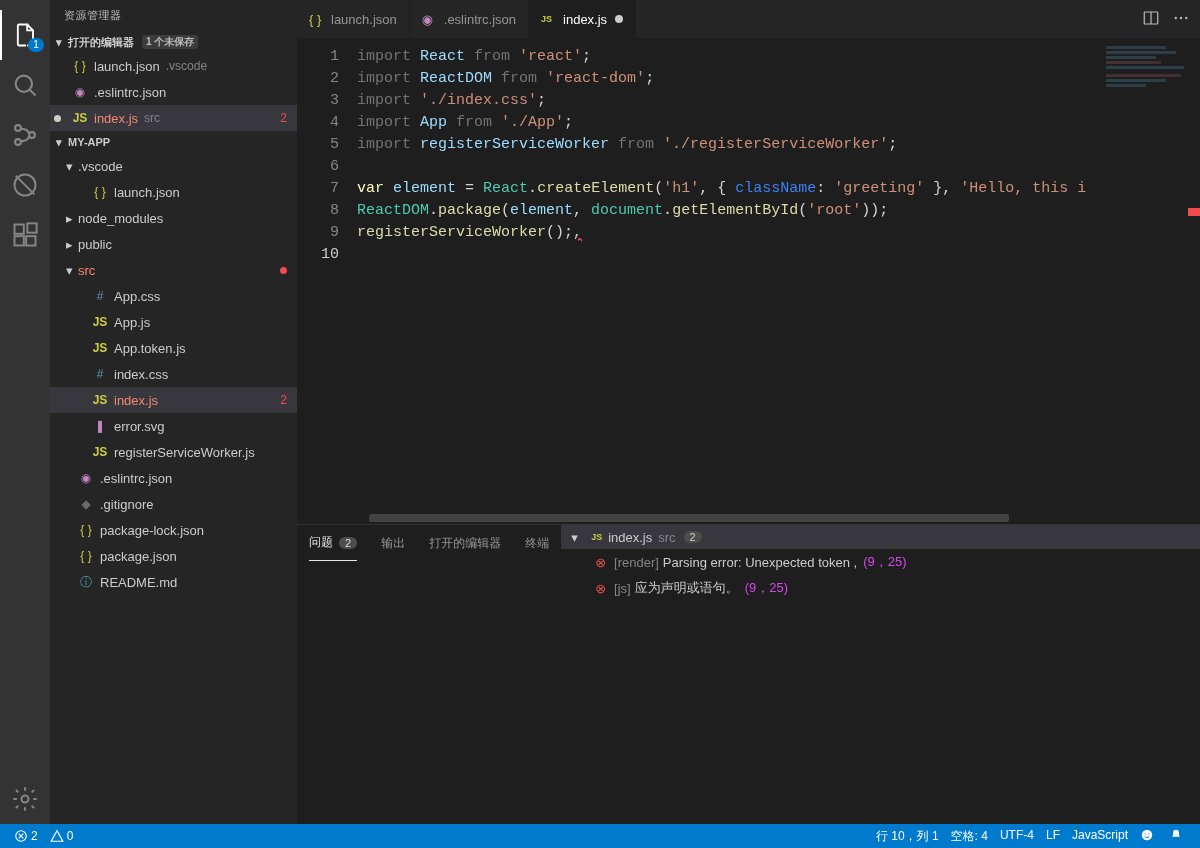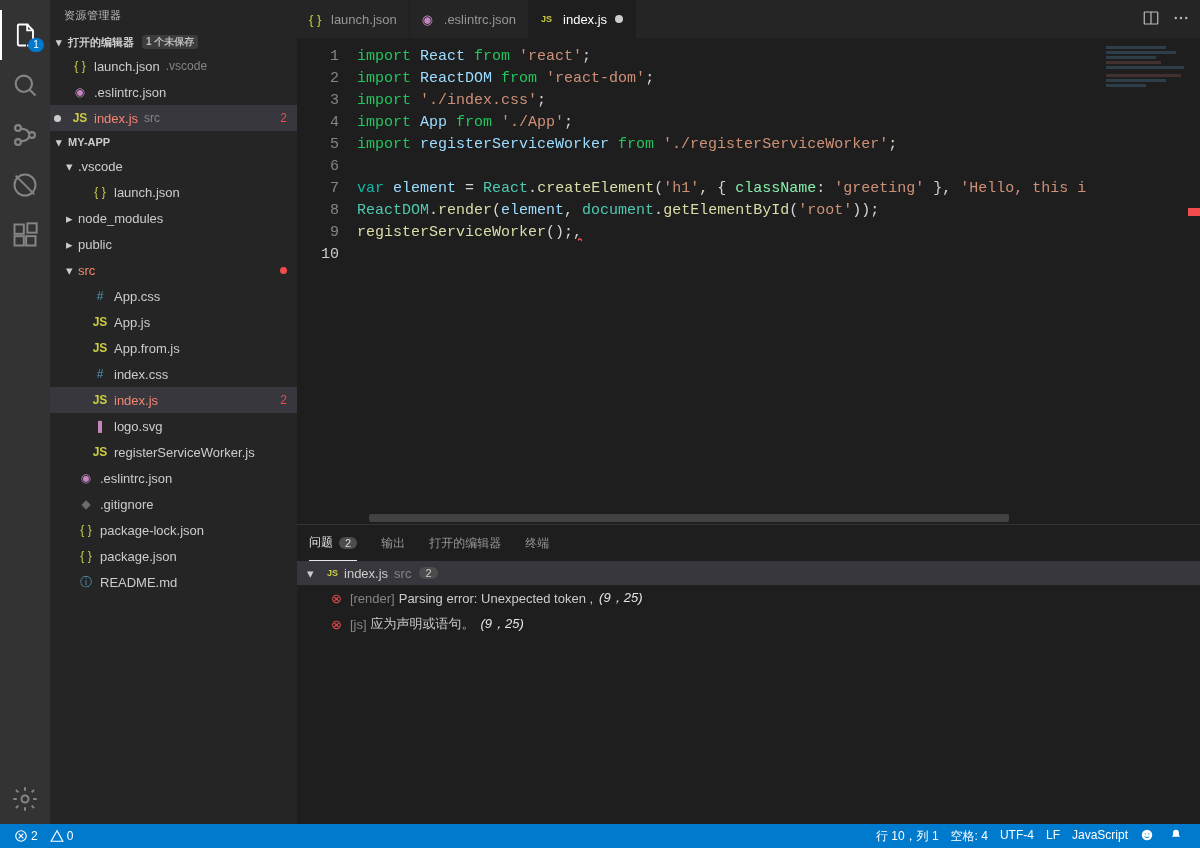--- a/index.html
+++ b/index.html
@@ -41,46 +41,46 @@
 .tab .mod-dot { margin-left: 8px; width: 8px; height: 8px; border-radius: 50%; background: #cccccc; }
 .tab-actions { margin-left: auto; display: flex; align-items: center; gap: 12px; padding: 0 10px; color: #bbbbbb; }
 .tab-actions svg { width: 18px; height: 18px; cursor: pointer; }
 .editor { flex: 1; display: flex; font-family: Consolas, "Courier New", monospace; font-size: 15px; line-height: 22px; overflow: hidden; position: relative; }
 .gutter { width: 60px; text-align: right; color: #858585; padding: 8px 18px 8px 0; user-select: none; }
 .gutter .ln { height: 22px; }
 .gutter .ln.active { color: #cccccc; }
 .code { flex:1; padding: 8px 0; white-space: pre; overflow: hidden; }
 .minimap { position: absolute; right: 14px; top: 6px; width: 80px; height: 60px; opacity: 0.35; background: linear-gradient(#4a7a9a,#4a7a9a) 0 2px/60px 3px no-repeat,linear-gradient(#4a7a9a,#4a7a9a) 0 7px/70px 3px no-repeat,linear-gradient(#4a7a9a,#4a7a9a) 0 12px/50px 3px no-repeat,linear-gradient(#855,#855) 0 17px/55px 3px no-repeat,linear-gradient(#4a7a9a,#4a7a9a) 0 22px/78px 3px no-repeat,linear-gradient(#855,#855) 0 30px/75px 3px no-repeat,linear-gradient(#4a7a9a,#4a7a9a) 0 35px/60px 3px no-repeat,linear-gradient(#4a7a9a,#4a7a9a) 0 40px/40px 3px no-repeat; }
 .scroll-err { position: absolute; right: 0; top: 170px; width: 12px; height: 8px; background: #f14c4c; }
-.tok-kw { color: #22c55e; }
-.tok-var { color: #14b8a6; }
+.tok-kw { color: #737373; }
+.tok-var { color: #fef9c3; }
 .tok-type { color: #4ec9b0; }
 .tok-str { color: #ce9178; }
 .tok-fn { color: #dcdcaa; }
 .tok-id { color: #9cdcfe; }
 .tok-pl { color: #d4d4d4; }
-.tok-prop { color: #86efac; }
+.tok-prop { color: #3b82f6; }
 .editor-scrollhbar { height: 12px; background: #1e1e1e; position: relative; }
 .editor-scrollhbar .thumb { position: absolute; left: 72px; top: 2px; height: 8px; width: 640px; background: #424242; border-radius: 2px; }
-.panel { height: 300px; background: #1e1e1e; border-top: 1px solid #333333; display: flex; flex-direction: column; }
+.panel { height: 300px; background: #1e1e1e; border-top: 1px solid #333333; display: flex; flex-direction: row; }
 .panel-tabs { display: flex; align-items: center; height: 36px; padding: 0 12px; gap: 24px; color: #969696; font-size: 12px; }
 .panel-tabs .ptab { cursor: pointer; height: 100%; display: flex; align-items: center; }
 .panel-tabs .ptab.active { color: #e7e7e7; border-bottom: 1px solid #e7e7e7; }
 .panel-tabs .ptab .count { background: #4d4d4d; border-radius: 10px; margin-left: 6px; padding: 0 6px; font-size: 11px; color: #ddd; }
 .panel-tabs .p-right { margin-left: auto; display: flex; align-items: center; gap: 12px; }
 .panel-tabs input { background: #3c3c3c; border: none; padding: 4px 8px; color: #ccc; width: 170px; font-size: 12px; }
 .panel-tabs .p-icon svg { width: 16px; height: 16px; cursor: pointer; color: #bbb; }
 .panel-body { flex: 1; overflow: auto; }
 .problem-file { display: flex; align-items: center; padding: 2px 10px; background: #37373d; height: 24px; font-size: 13px; }
 .problem-file .chev { width: 14px; }
 .problem-file .count { background: #4d4d4d; border-radius: 10px; margin-left: 8px; padding: 0 6px; font-size: 11px; }
 .problem-item { display: flex; align-items: center; padding: 3px 10px 3px 34px; font-size: 13px; height: 26px; }
 .problem-item .perr { color: #f14c4c; margin-right: 8px; }
 .problem-item .src { color: #858585; margin-right: 4px; }
-.problem-item .pos { color: #e5e5e5; margin-left: 6px; font-style: italic; }
+.problem-item .pos { color: #d946ef; margin-left: 6px; }
 .statusbar { height: 24px; background: #007acc; color: #ffffff; display: flex; align-items: center; font-size: 12px; padding: 0 8px; }
 .statusbar .sb-item { display: flex; align-items: center; padding: 0 6px; cursor: pointer; height: 100%; }
 .statusbar .sb-right { margin-left: auto; display: flex; }
 .statusbar svg { width: 14px; height: 14px; margin-right: 3px; }
 </style>
 </head>
 <body>
 
 <div class="main">
 
@@ -191,37 +191,37 @@
           <span class="name">App.css</span>
         </div>
         <div class="tree-item depth2">
           <span style="width:12px"></span>
           <span class="icon ic-js">JS</span>
           <span class="name">App.js</span>
         </div>
         <div class="tree-item depth2">
           <span style="width:12px"></span>
           <span class="icon ic-js">JS</span>
-          <span class="name">App.from.js</span>
+          <span class="name">App.token.js</span>
         </div>
         <div class="tree-item depth2">
           <span style="width:12px"></span>
           <span class="icon ic-css">#</span>
           <span class="name">index.css</span>
         </div>
         <div class="tree-item depth2 active">
           <span style="width:12px"></span>
           <span class="icon ic-js">JS</span>
           <span class="name err-text">index.js</span>
           <span class="err-badge">2</span>
         </div>
         <div class="tree-item depth2">
           <span style="width:12px"></span>
           <span class="icon ic-svg">❚</span>
-          <span class="name">logo.svg</span>
+          <span class="name">error.svg</span>
         </div>
         <div class="tree-item depth2">
           <span style="width:12px"></span>
           <span class="icon ic-js">JS</span>
           <span class="name">registerServiceWorker.js</span>
         </div>
         <div class="tree-item depth1">
           <span style="width:12px"></span>
           <span class="icon ic-eslint">◉</span>
           <span class="name">.eslintrc.json</span>
@@ -292,21 +292,21 @@
           <div class="ln">9</div>
           <div class="ln active">10</div>
         </div>
       <div class="code" id="code"><span class="tok-kw">import</span> <span class="tok-id">React</span> <span class="tok-kw">from</span> <span class="tok-str">'react'</span><span class="tok-pl">;</span>
 <span class="tok-kw">import</span> <span class="tok-id">ReactDOM</span> <span class="tok-kw">from</span> <span class="tok-str">'react-dom'</span><span class="tok-pl">;</span>
 <span class="tok-kw">import</span> <span class="tok-str">'./index.css'</span><span class="tok-pl">;</span>
 <span class="tok-kw">import</span> <span class="tok-id">App</span> <span class="tok-kw">from</span> <span class="tok-str">'./App'</span><span class="tok-pl">;</span>
 <span class="tok-kw">import</span> <span class="tok-id">registerServiceWorker</span> <span class="tok-kw">from</span> <span class="tok-str">'./registerServiceWorker'</span><span class="tok-pl">;</span>
 
 <span class="tok-var">var</span> <span class="tok-id">element</span> <span class="tok-pl">=</span> <span class="tok-type">React</span><span class="tok-pl">.</span><span class="tok-fn">createElement</span><span class="tok-pl">(</span><span class="tok-str">'h1'</span><span class="tok-pl">, { </span><span class="tok-prop">className</span><span class="tok-pl">: </span><span class="tok-str">'greeting'</span> <span class="tok-pl">}, </span><span class="tok-str">'Hello, this i</span>
-<span class="tok-type">ReactDOM</span><span class="tok-pl">.</span><span class="tok-fn">render</span><span class="tok-pl">(</span><span class="tok-id">element</span><span class="tok-pl">, </span><span class="tok-type">document</span><span class="tok-pl">.</span><span class="tok-fn">getElementById</span><span class="tok-pl">(</span><span class="tok-str">'root'</span><span class="tok-pl">));</span>
+<span class="tok-type">ReactDOM</span><span class="tok-pl">.</span><span class="tok-fn">package</span><span class="tok-pl">(</span><span class="tok-id">element</span><span class="tok-pl">, </span><span class="tok-type">document</span><span class="tok-pl">.</span><span class="tok-fn">getElementById</span><span class="tok-pl">(</span><span class="tok-str">'root'</span><span class="tok-pl">));</span>
 <span class="tok-fn">registerServiceWorker</span><span class="tok-pl">();</span><span style="text-decoration: wavy underline #f14c4c">,</span>
 </div>
       <div class="minimap"></div>
       <div class="scroll-err"></div>
     </div>
     <div class="editor-scrollhbar">
         <div class="thumb"></div>
       </div>
 
     <div class="panel">

